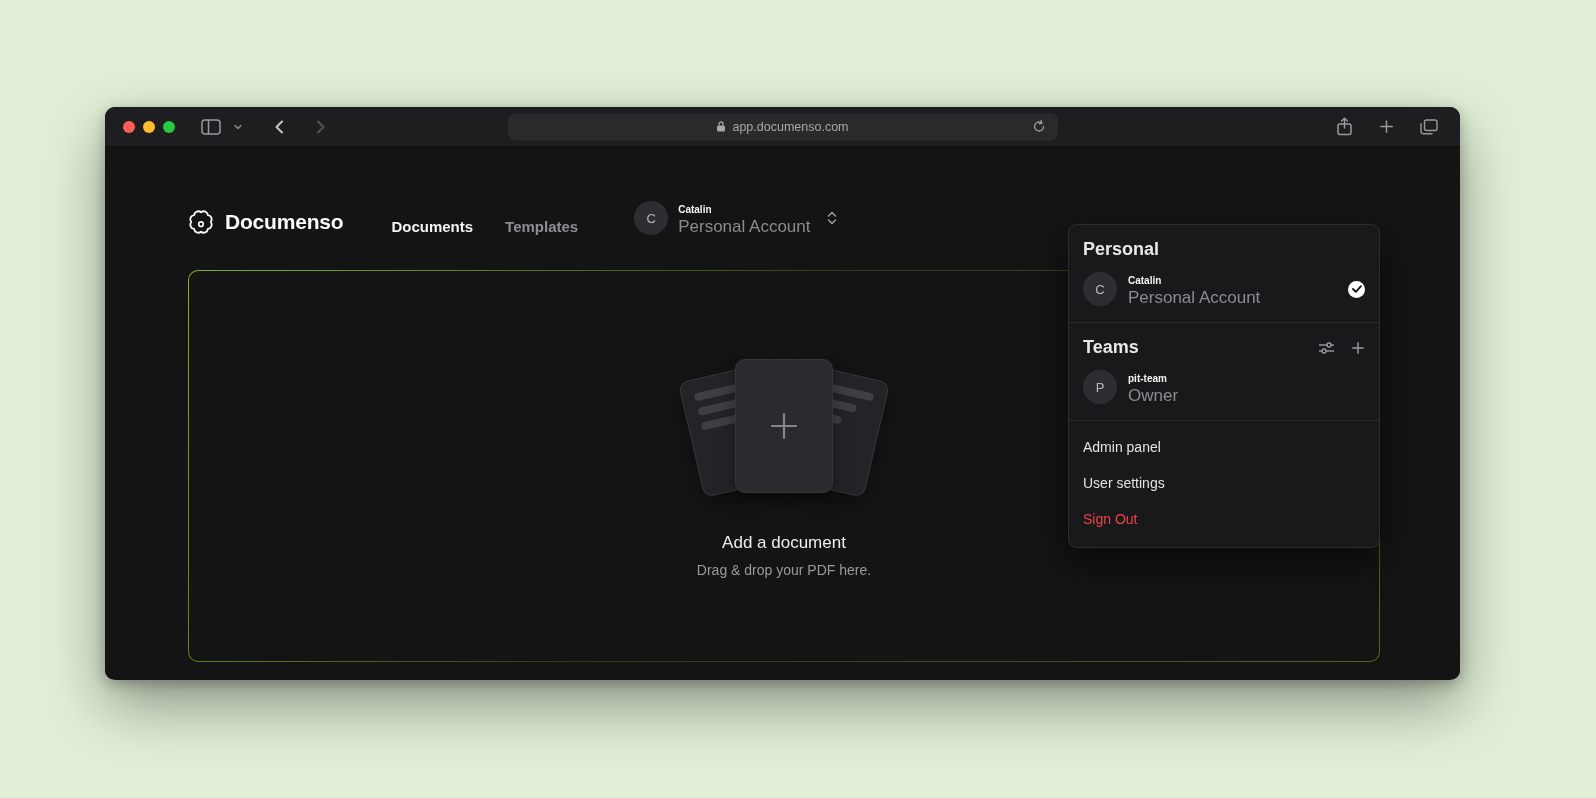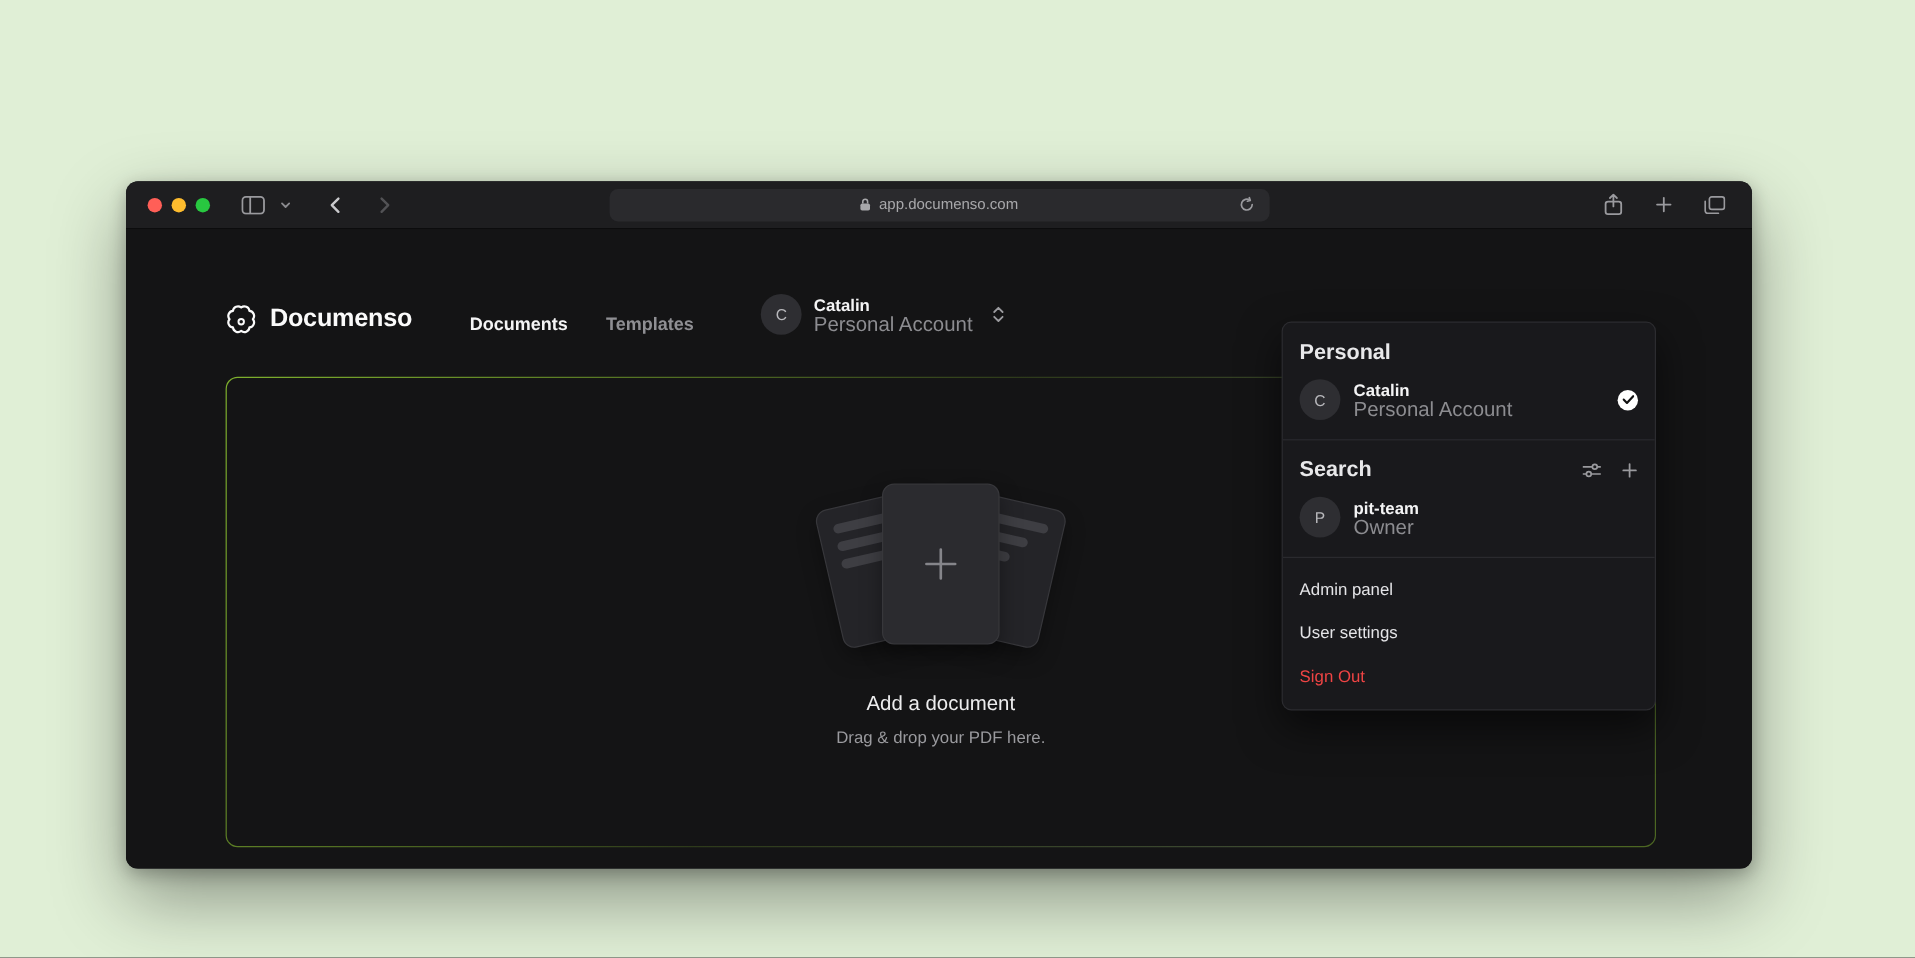--- a/index.html
+++ b/index.html
@@ -10,21 +10,20 @@
     position:relative; overflow:hidden; cursor:default;
   }
   [data-interactable="true"]{ cursor:pointer; }
   svg{ display:block; }
 
   
   .window{
     position:absolute; left:105px; top:107px; width:1355px; height:573px;
     background:#151517; border-radius:10px; overflow:hidden;
     box-shadow:0 25px 60px rgba(0,0,0,.38), 0 4px 14px rgba(0,0,0,.25);
-    margin-top:44px;
   }
 
   
   .toolbar{
     height:40px; background:#1e1e20; display:flex; align-items:center;
     padding:0 18px; position:relative; border-bottom:1px solid #0c0c0d;
   }
   .traffic{ display:flex; gap:8px; }
   .light{ width:12px; height:12px; border-radius:50%; }
   .light.red{ background:#ff5f57; }
@@ -69,21 +68,21 @@
   .kbd-badge{
     background:#2c2c30; color:#9a9a9e; font-size:11.5px; border-radius:5px;
     padding:3px 7px; white-space:nowrap;
   }
   .account-trigger{ margin-left:56px; display:flex; align-items:center; gap:10px; }
   .avatar{
     width:34px; height:34px; border-radius:50%; background:#2e2e32;
     color:#b8b8bc; font-size:13px; display:flex; align-items:center; justify-content:center;
     flex:0 0 auto;
   }
-  .acct-name{ color:#f4f4f5; font-size:14px; font-weight:700; line-height:16px; }
+  .acct-name{ color:#f4f4f5; font-size:10px; font-weight:700; line-height:16px; }
   .acct-type{ color:#8c8c90; font-size:17px; line-height:14px; margin-top:2px; }
 
   
   .dropzone-border{
     margin-top:35px; width:1192px; height:392px; border-radius:10px; padding:1px;
     background:linear-gradient(125deg, rgba(163,230,53,.75) 0%, rgba(163,230,53,.18) 45%, rgba(150,190,110,.30) 75%, rgba(163,230,53,.40) 100%);
   }
   .dropzone{
     width:100%; height:100%; border-radius:9px; background:#141415;
     display:flex; flex-direction:column; align-items:center; justify-content:center;
@@ -283,21 +282,21 @@
               <path d="M1 4 L3.8 6.8 L9 1.2" stroke="#111" stroke-width="1.8" fill="none" stroke-linecap="round" stroke-linejoin="round"></path>
             </svg>
         </span>
       </div>
     </div>
 
     <div class="menu-divider" data-interactable="false"></div>
 
     <div class="menu-section" data-interactable="false">
       <div class="menu-heading-row">
-        <span class="menu-heading" data-interactable="false">Search</span>
+        <span class="menu-heading" data-interactable="false">Teams</span>
         <span class="menu-heading-icons">
           <span data-interactable="true">
             <svg width="17" height="14" viewBox="0 0 17 14">
                 <line x1="1" y1="4" x2="16" y2="4" stroke="#9a9a9e" stroke-width="1.4"></line>
                 <circle cx="11" cy="4" r="2" fill="#19191c" stroke="#9a9a9e" stroke-width="1.4"></circle>
                 <line x1="1" y1="10" x2="16" y2="10" stroke="#9a9a9e" stroke-width="1.4"></line>
                 <circle cx="6" cy="10" r="2" fill="#19191c" stroke="#9a9a9e" stroke-width="1.4"></circle>
               </svg>
           </span>
           <span data-interactable="true">

